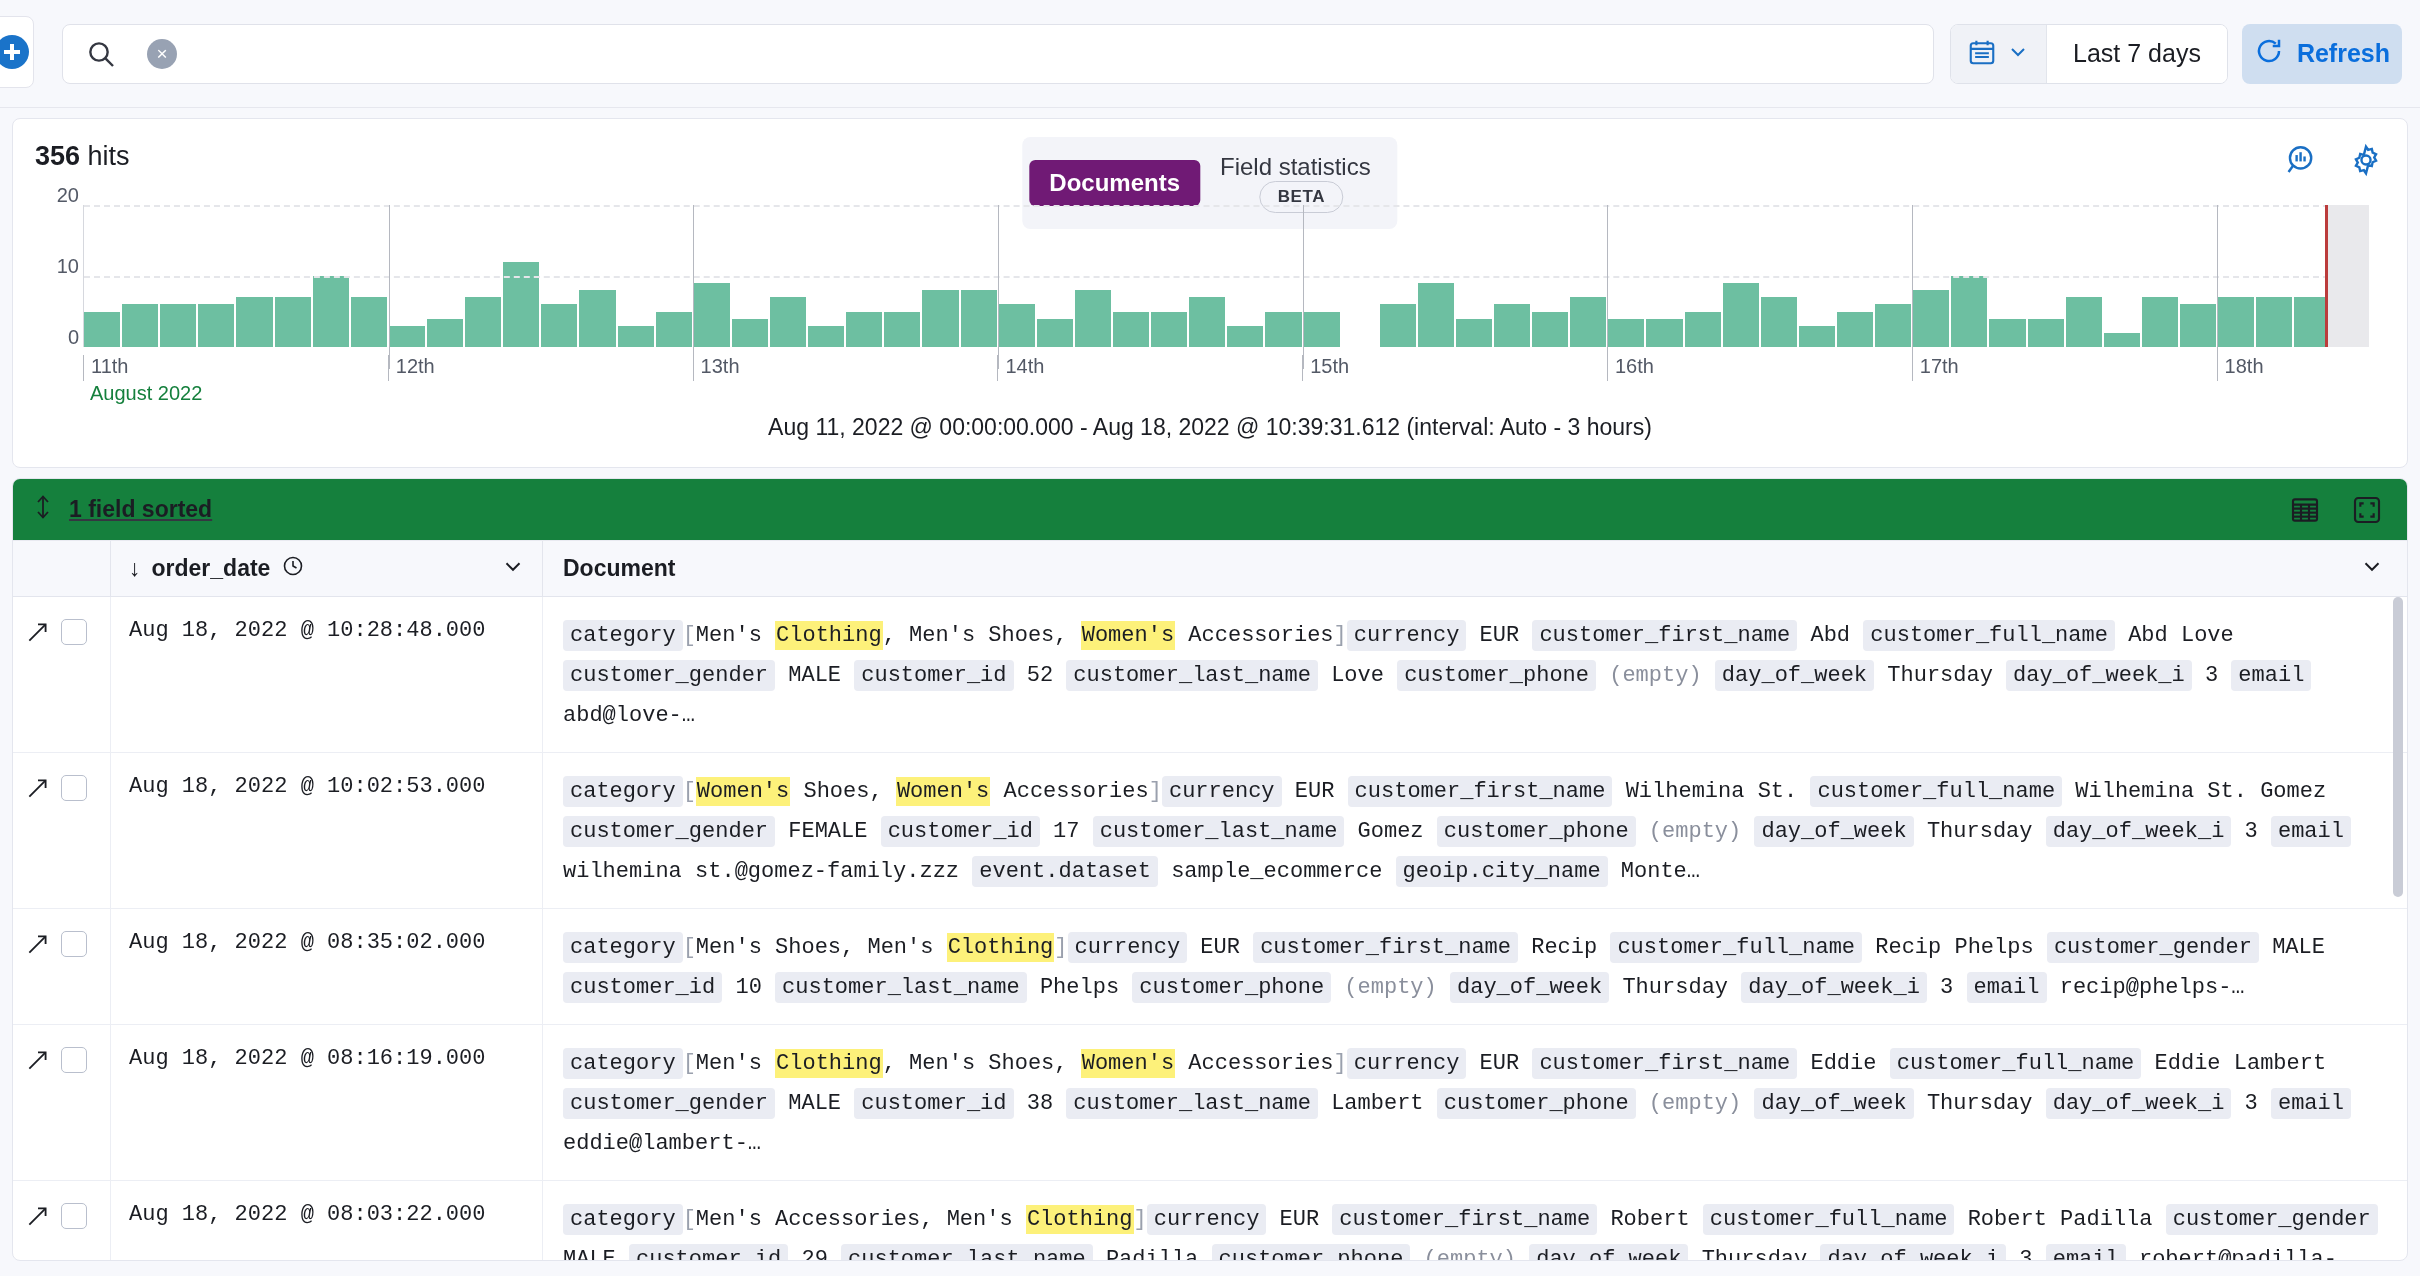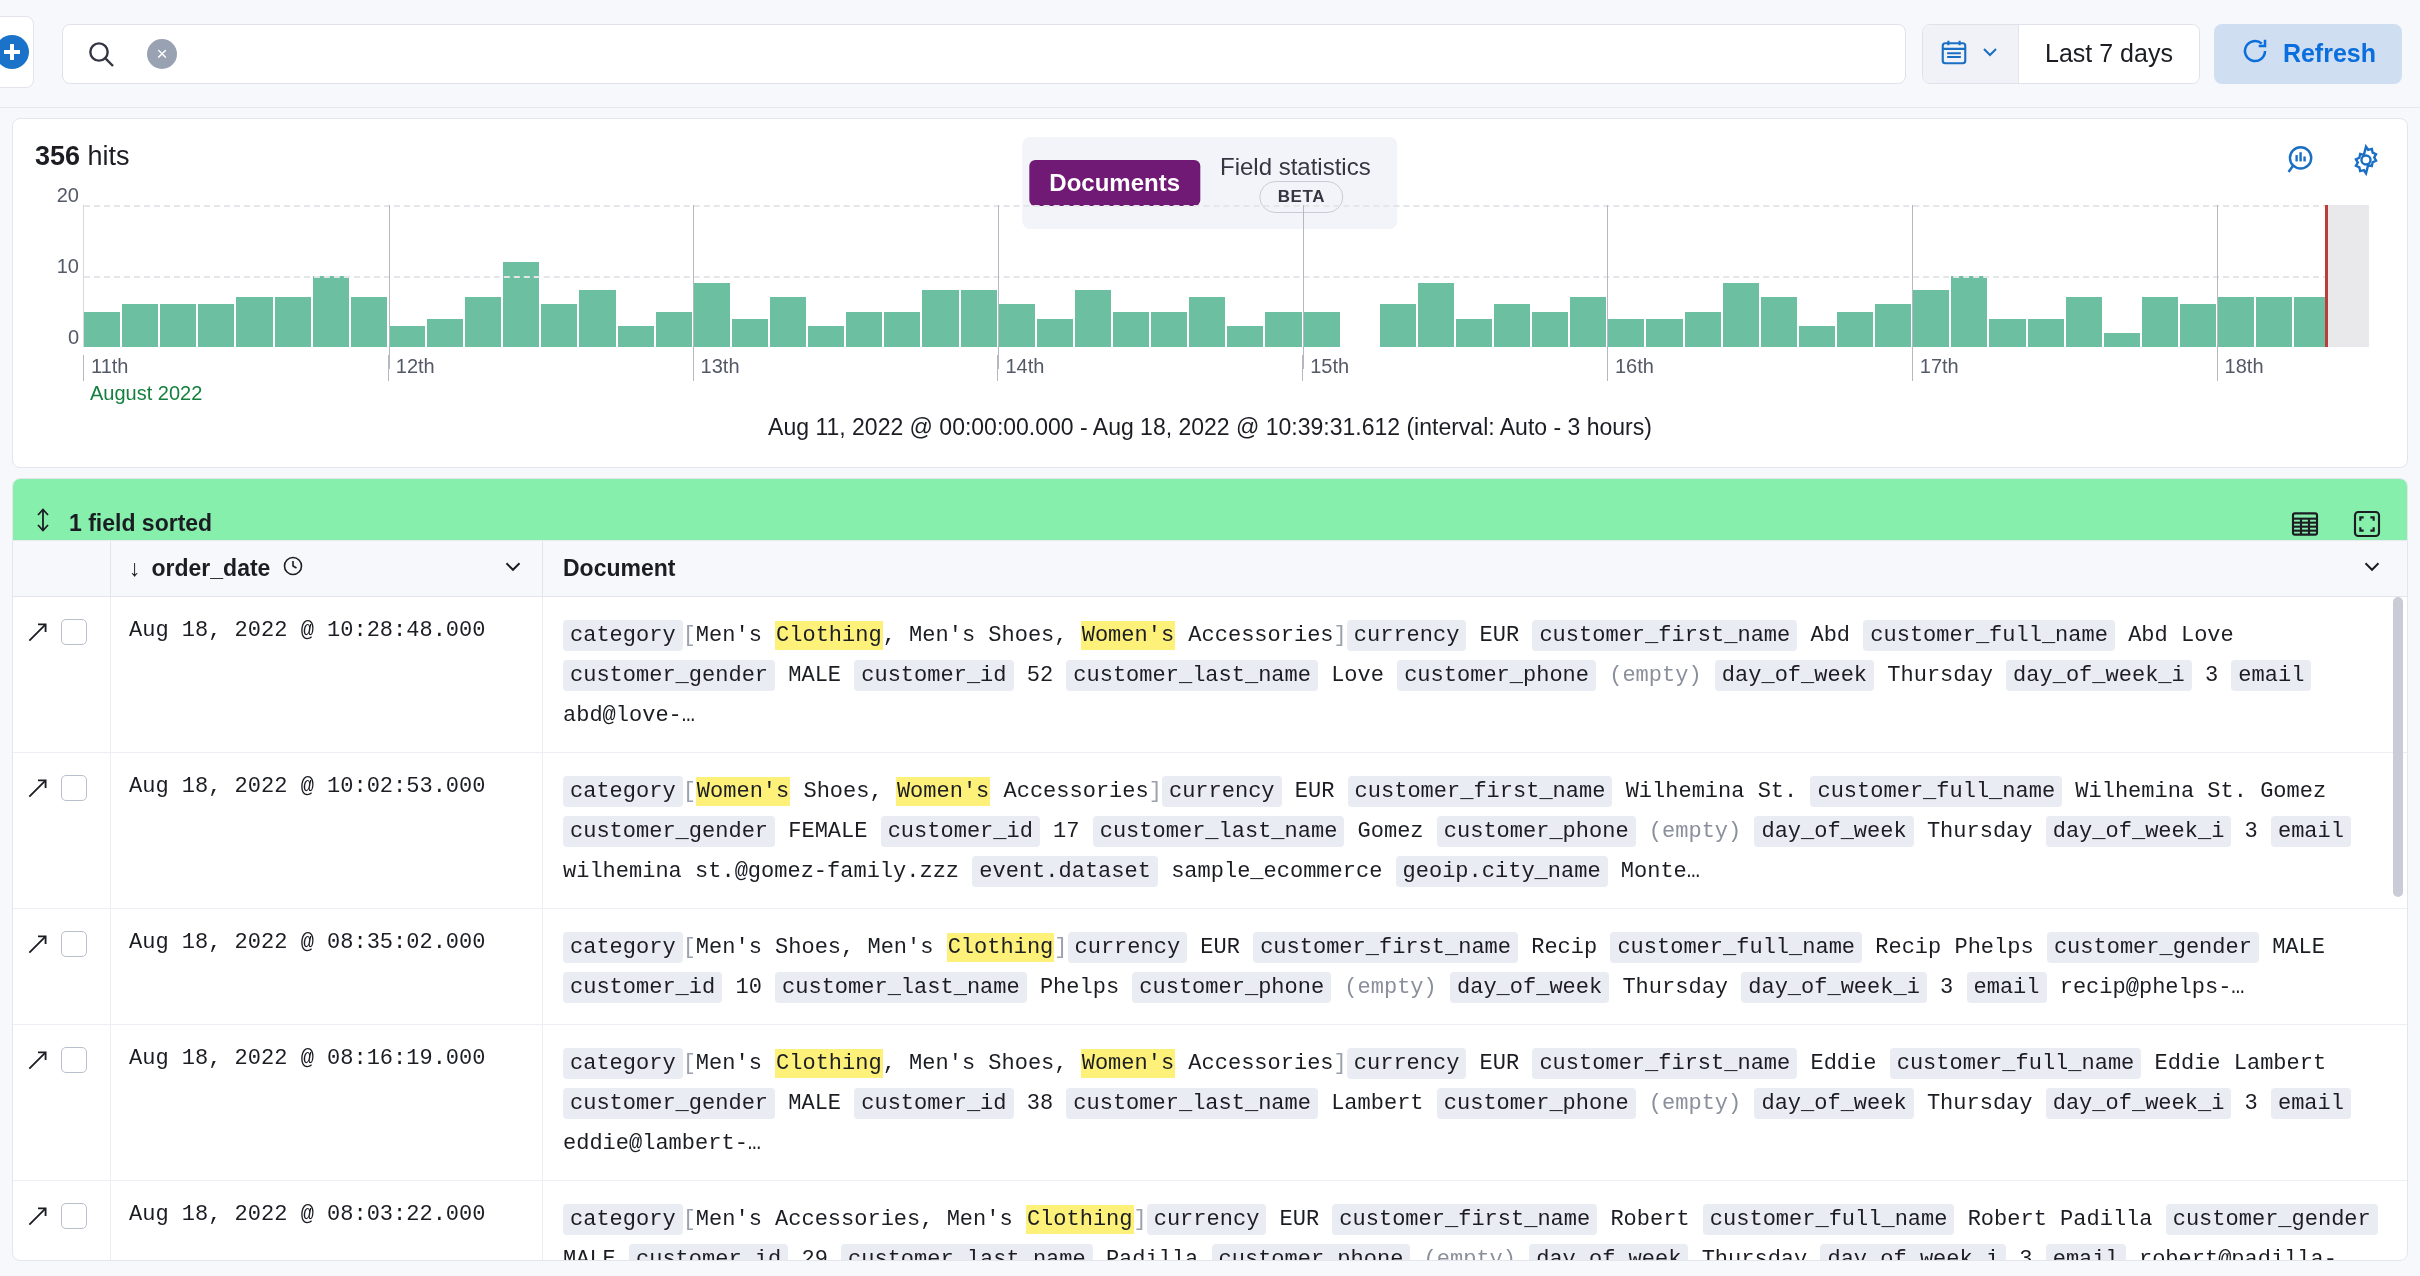--- a/index.html
+++ b/index.html
@@ -101,21 +101,21 @@
     cursor: pointer;
     white-space: nowrap;
   }
   .refresh-btn {
     flex: 0 0 auto;
     margin-left: 14px;
     height: 60px;
     background: #cfdef0;
     border-radius: 8px;
     display: flex; align-items: center; gap: 13px;
-    padding: 0 26px;
+    padding: 0 12px;
     color: #0a6edc;
     font-size: 25px;
     font-weight: bold;
     cursor: pointer;
     white-space: nowrap;
   }
 
   
   .hist-panel {
     margin: 10px 12px 0 12px;
@@ -227,24 +227,25 @@
     margin: 10px 12px 0 12px;
     background: #ffffff;
     border: 1px solid #e4e6ee;
     border-radius: 8px;
     height: 783px;
     overflow: hidden;
     position: relative;
   }
   .table-toolbar {
     height: 62px;
-    background: #86efac;
+    background: #15803d;
     border-bottom: 1px solid #e9eaf1;
-    display: flex; align-items: flex-end;
+    display: flex; align-items: center;
     padding: 0 24px 0 18px;
+    text-decoration: underline;
   }
   .sorted-label {
     display: flex; align-items: center; gap: 14px;
     font-size: 23px; font-weight: bold; color: #1b1d23;
     cursor: pointer;
   }
   .toolbar-spacer { flex: 1; }
   .toolbar-icons { display: flex; gap: 30px; align-items: center; }
 
   .grid-head {

